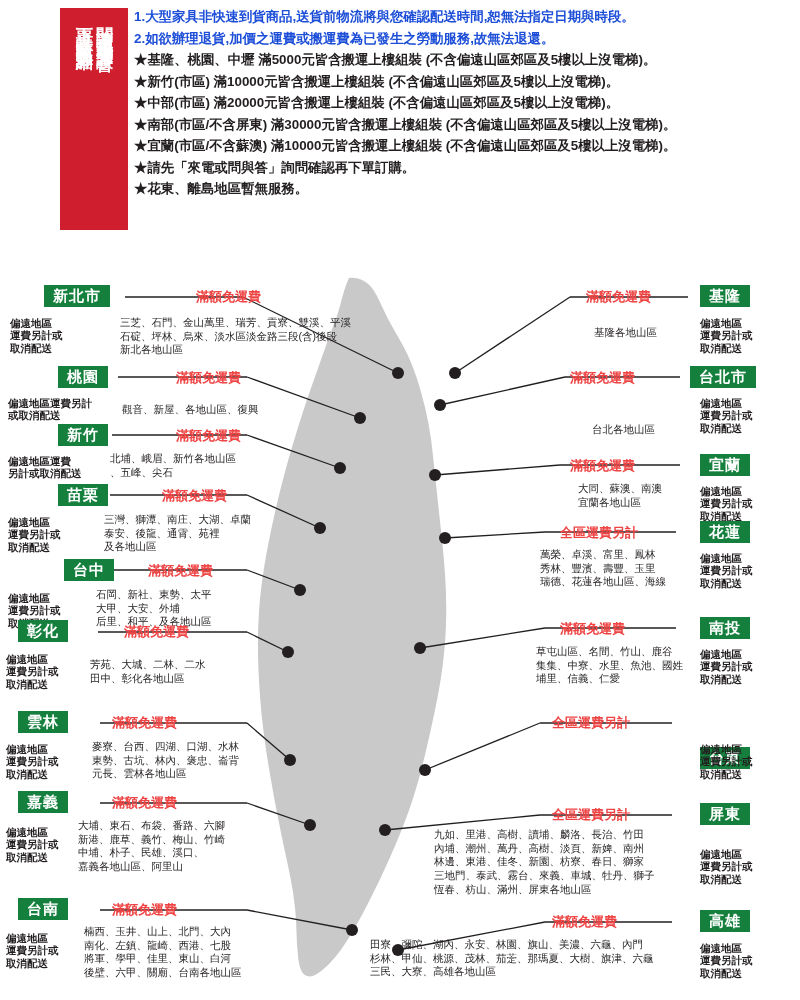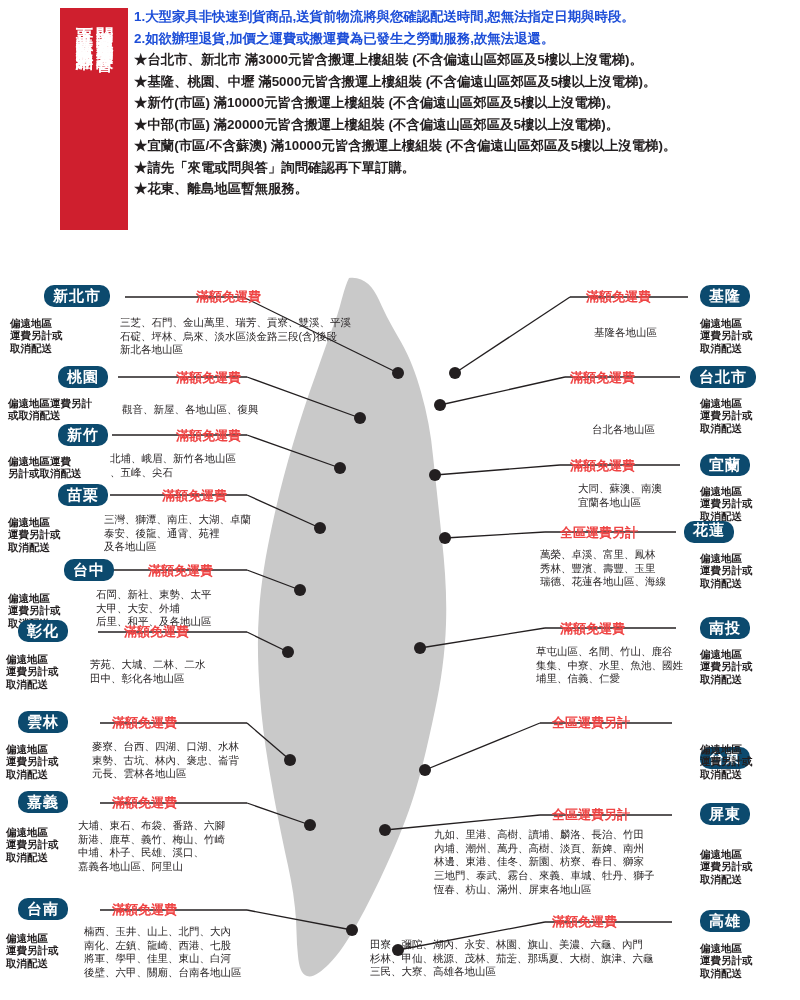--- a/index.html
+++ b/index.html
@@ -52,26 +52,26 @@
   #map-area {
     position:absolute; left:0; top:270px; width:800px; height:730px;
   }
   #tw-shape {
     position:absolute; left:253px; top:6px; width:205px; height:706px;
   }
 
   
   .pill {
     position:absolute;
-    background:#0c4a6e;
+    background:#15803d;
     color:#fff;
     font-weight:bold;
     font-size:15px;
     letter-spacing:1px;
-    border-radius:10px;
+    border-radius:0;
     padding:2px 9px 3px 9px;
     line-height:1.15;
     white-space:nowrap;
     text-align:center;
   }
   .free {
     position:absolute;
     font-size:13px;
     font-weight:bold;
     color:#ef4444;
@@ -98,24 +98,24 @@
 <body>
 
 <div id="notice">
   <div id="notice-vert">
     <span class="vcol">閱讀避免造成雙方誤會</span>
     <span class="vcol">下單訂購前請務必詳細</span>
   </div>
   <div id="notice-lines">
     <div class="nline">1.大型家具非快速到貨商品,送貨前物流將與您確認配送時間,恕無法指定日期與時段。</div>
     <div class="nline">2.如欲辦理退貨,加價之運費或搬運費為已發生之勞動服務,故無法退還。</div>
-    <div class="nline star">★台北市、新北市 滿3000元皆含搬運上樓組裝 (不含偏遠山區郊區及5樓以上沒電梯)。</div>
     <div class="nline star">★基隆、桃園、中壢 滿5000元皆含搬運上樓組裝 (不含偏遠山區郊區及5樓以上沒電梯)。</div>
     <div class="nline star">★新竹(市區) 滿10000元皆含搬運上樓組裝 (不含偏遠山區郊區及5樓以上沒電梯)。</div>
     <div class="nline star">★中部(市區) 滿20000元皆含搬運上樓組裝 (不含偏遠山區郊區及5樓以上沒電梯)。</div>
+    <div class="nline star">★南部(市區/不含屏東) 滿30000元皆含搬運上樓組裝 (不含偏遠山區郊區及5樓以上沒電梯)。</div>
     <div class="nline star">★宜蘭(市區/不含蘇澳) 滿10000元皆含搬運上樓組裝 (不含偏遠山區郊區及5樓以上沒電梯)。</div>
     <div class="nline star">★請先「來電或問與答」詢問確認再下單訂購。</div>
     <div class="nline star">★花東、離島地區暫無服務。</div>
   </div>
 </div>
 
 <div id="map-area">
 
   <svg id="tw-shape" viewBox="0 0 205 706">
     <path fill="#c9c9c9" d="M96,2 C110,0 120,10 126,24 C133,40 140,52 148,66
@@ -284,21 +284,21 @@
   <div class="towns" style="left:592px; top:153px; white-space:pre-line;">台北各地山區</div>
 
   <div class="pill" style="left:700px; top:184px;">宜蘭</div>
   <div class="free" style="left:570px; top:187px;">滿額免運費</div>
   <div class="remote" style="left:700px; top:215px; white-space:pre-line;">偏遠地區
 運費另計或
 取消配送</div>
   <div class="towns" style="left:578px; top:212px; white-space:pre-line;">大同、蘇澳、南澳
 宜蘭各地山區</div>
 
-  <div class="pill" style="left:684px; top:251px;font-family:Liberation Mono, monospace;">花蓮</div>
+  <div class="pill" style="left:700px; top:251px;">花蓮</div>
   <div class="free" style="left:560px; top:254px;">全區運費另計</div>
   <div class="remote" style="left:700px; top:282px; white-space:pre-line;">偏遠地區
 運費另計或
 取消配送</div>
   <div class="towns" style="left:540px; top:278px; white-space:pre-line;">萬榮、卓溪、富里、鳳林
 秀林、豐濱、壽豐、玉里
 瑞德、花蓮各地山區、海線</div>
 
   <div class="pill" style="left:700px; top:347px;">南投</div>
   <div class="free" style="left:560px; top:350px;">滿額免運費</div>

